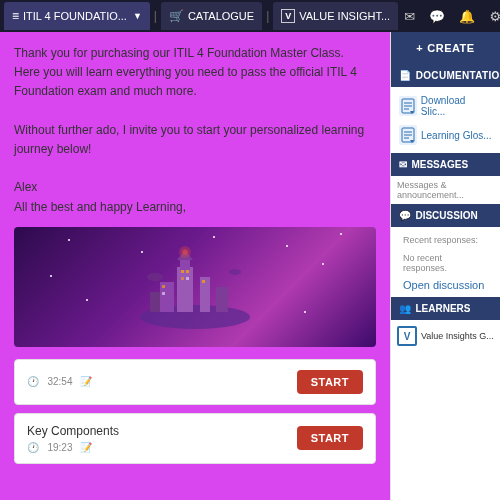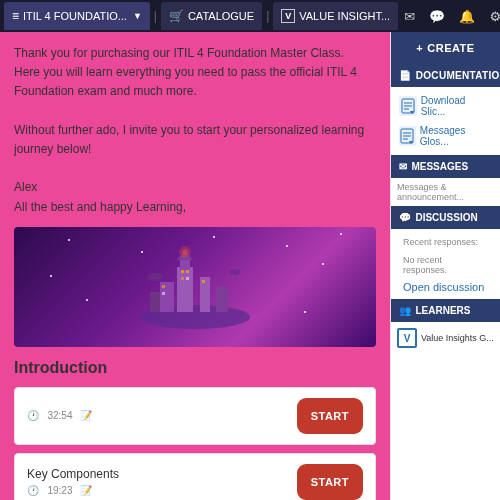--- a/index.html
+++ b/index.html
@@ -53,21 +53,21 @@
     
     .main-layout {
       display: flex;
       height: calc(500px - 32px);
     }
 
     
     .left-content {
       flex: 1;
       overflow-y: auto;
-      background: #ec4899;
+      background: #d946ef;
       padding: 12px 14px;
     }
 
     .welcome-text {
       font-size: 12px;
       color: #333;
       line-height: 1.6;
       margin-bottom: 10px;
     }
 
@@ -125,22 +125,22 @@
       display: flex;
       align-items: center;
       gap: 8px;
       font-size: 10px;
       color: #888;
     }
     .start-btn {
       background: #c0392b;
       color: #fff;
       border: none;
-      border-radius: 9px;
-      padding: 12px 14px;
+      border-radius: 4px;
+      padding: 6px 14px;
       font-size: 11px;
       font-weight: bold;
       cursor: pointer;
       letter-spacing: 0.5px;
     }
 
     
     .right-sidebar {
       width: 110px;
       background: #fff;
@@ -348,21 +348,20 @@
         <rect x="77" y="38" width="3" height="3" fill="#f39c12" opacity="0.8"></rect>
 
         <ellipse cx="30" cy="35" rx="8" ry="4" fill="#6c3483" opacity="0.6"></ellipse>
         <ellipse cx="110" cy="30" rx="6" ry="3" fill="#5a2a8e" opacity="0.5"></ellipse>
 
         <circle cx="60" cy="10" r="6" fill="#e74c3c" opacity="0.3"></circle>
         <circle cx="60" cy="10" r="3" fill="#e74c3c" opacity="0.5"></circle>
       </svg>
     </div>
 
-    <div class="section-title">Introduction</div>
 
     <div class="course-item">
       <div class="course-item-info">
         <div class="course-item-meta">
           <span>🕐</span>
           <span>32:54</span>
           <span>📝</span>
         </div>
       </div>
       <button class="start-btn">START</button>
@@ -410,21 +409,21 @@
         <div class="sidebar-link">
           <div class="sidebar-link-icon">
             <svg width="14" height="16" viewBox="0 0 14 16">
               <rect x="1" y="1" width="12" height="14" rx="1" fill="#e8f0fe" stroke="#2c6fad" stroke-width="1"></rect>
               <line x1="3" y1="5" x2="11" y2="5" stroke="#2c6fad" stroke-width="1"></line>
               <line x1="3" y1="8" x2="11" y2="8" stroke="#2c6fad" stroke-width="1"></line>
               <line x1="3" y1="11" x2="8" y2="11" stroke="#2c6fad" stroke-width="1"></line>
               <polygon points="9,13 13,13 11,16" fill="#2c6fad"></polygon>
             </svg>
           </div>
-          <span>Messages Glos...</span>
+          <span>Learning Glos...</span>
         </div>
       </div>
     </div>
 
     <div>
       <div class="sidebar-messages-section">
         <span>✉</span>
         <span>MESSAGES</span>
       </div>
       <div class="sidebar-messages-content">Messages &amp; announcement...</div>

